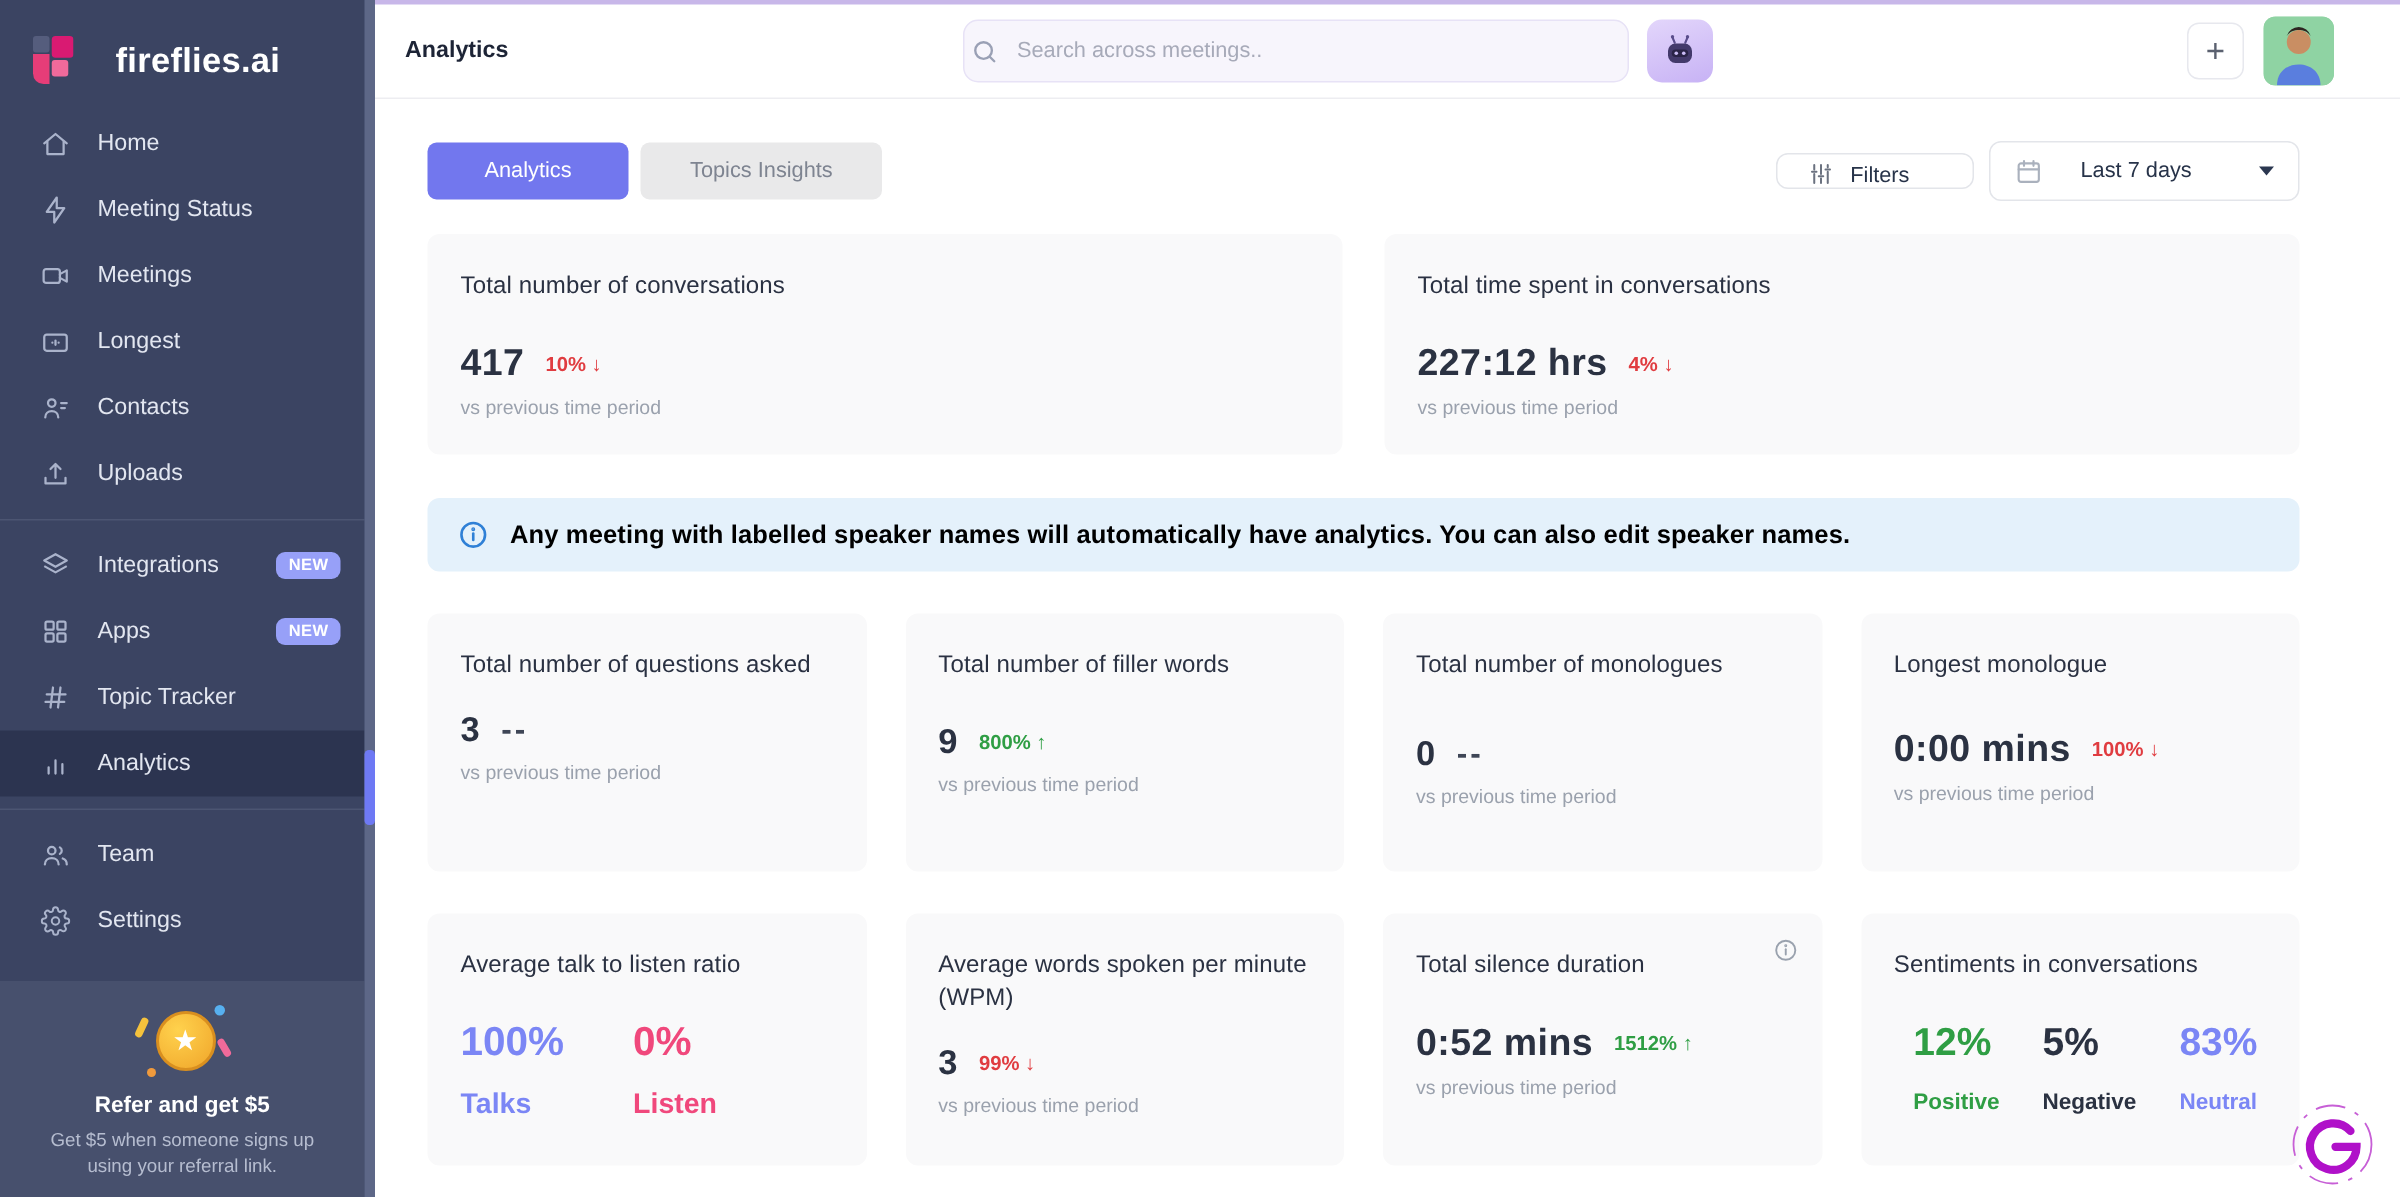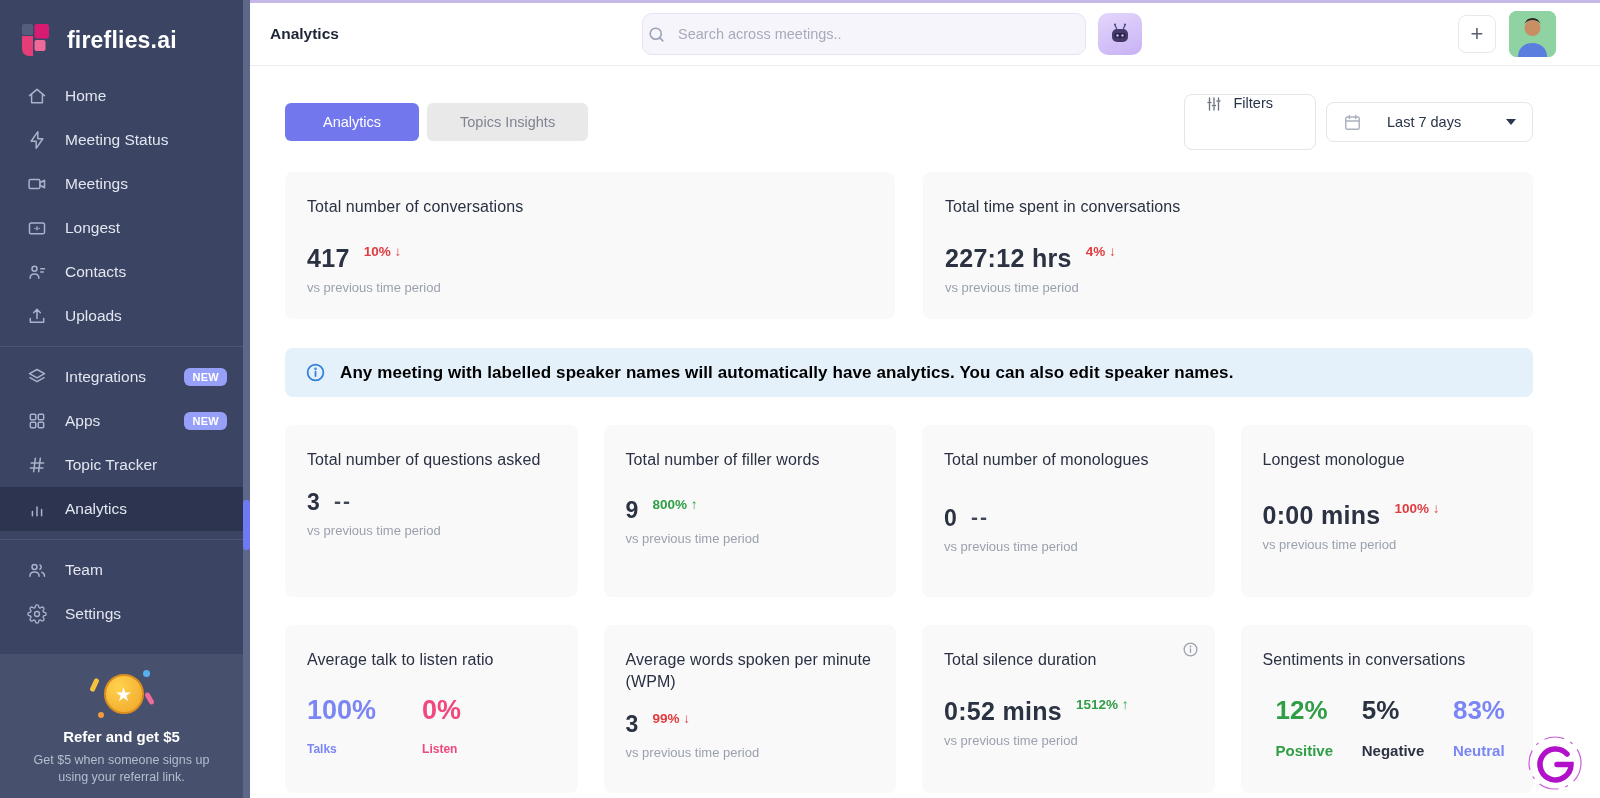--- a/index.html
+++ b/index.html
@@ -4,21 +4,21 @@
 <style>
   * { margin:0; padding:0; box-sizing:border-box; }
   html,body { width:1600px; height:798px; overflow:hidden; }
   body { font-family:"Liberation Sans", sans-serif; background:#fff; color:#2b3242; }
   .app { display:flex; width:1600px; height:798px; }
 
   
   .sidebar { position:relative; width:250px; height:798px; background:#3b4462; flex:none; display:flex; flex-direction:column; padding-right:7px; }
   .scroll-track { position:absolute; top:0; right:0; width:7px; height:798px; background:#5d6787; }
   .scroll-thumb { position:absolute; top:500px; right:0; width:7px; height:50px; background:#6e79f4; border-radius:3px; }
-  .logo-row { display:flex; align-items:center; gap:18px; padding:24px 0 18px 22px; }
+  .logo-row { display:flex; align-items:center; gap:28px; padding:24px 0 18px 22px; }
   .wordmark { color:#fff; font-size:23px; font-weight:700; letter-spacing:.2px; }
   .nav { display:flex; flex-direction:column; }
   .nav-item { display:flex; align-items:center; gap:18px; height:44px; padding:0 16px 0 26px; color:#e2e6f0; font-size:15.5px; cursor:pointer; }
   .nav-item .nicon { width:21px; height:21px; color:#aab3cb; flex:none; display:flex; align-items:center; justify-content:center; }
   .nav-item.active { background:#2c3450; }
   .divider { height:1px; background:#4c5572; margin:8px 0; }
   .badge-new { margin-left:auto; background:#97a0f8; color:#fff; font-size:11px; font-weight:700; padding:3px 8px; border-radius:6px; letter-spacing:.3px; }
   .referral { margin-top:auto; background:#47506d; text-align:center; padding:16px 18px 12px; }
   .coin-wrap { position:relative; width:60px; height:48px; margin:0 auto 10px; }
   .coin { position:absolute; left:12px; top:4px; width:40px; height:40px; border-radius:50%; background:radial-gradient(circle at 35% 30%, #ffd24d, #f0a52a); border:2px solid #d98f1f; display:flex; align-items:center; justify-content:center; color:#fff; font-size:19px; }
@@ -41,42 +41,42 @@
   .h-spacer { flex:1; }
   .plus-btn { width:38px; height:38px; border-radius:8px; background:#fff; border:1px solid #e7e8ee; color:#5b6170; font-size:22px; font-weight:400; display:flex; align-items:center; justify-content:center; cursor:pointer; line-height:1; }
   .avatar { margin-left:13px; width:47px; height:46px; border-radius:8px; overflow:hidden; background:#8fd3a3; cursor:pointer; flex:none; }
 
   .content { flex:1; padding:28px 67px 0 35px; position:relative; }
   .toolbar { display:flex; align-items:center; }
   .tab { height:38px; border-radius:6px; font-size:14.5px; display:flex; align-items:center; justify-content:center; cursor:pointer; }
   .tab.active { background:#7277ee; color:#fff; padding:0 38px; }
   .tab.inactive { background:#e9e9ea; color:#7e8491; padding:0 33px; margin-left:8px; }
   .toolbar-right { margin-left:auto; display:flex; align-items:center; gap:10px; }
-  .btn-filters { display:flex; align-items:flex-start; gap:11px; height:56px; padding:0 42px 0 20px; background:#fff; border:1px solid #e3e5ea; border-radius:8px; font-size:14.5px; color:#273349; cursor:pointer; }
+  .btn-filters { display:flex; align-items:flex-end; gap:11px; height:24px; padding:0 42px 0 20px; background:#fff; border:1px solid #e3e5ea; border-radius:8px; font-size:14.5px; color:#273349; cursor:pointer; }
   .btn-date { display:flex; align-items:center; gap:25px; height:40px; padding:0 16px; width:207px; background:#fff; border:1px solid #e3e5ea; border-radius:8px; font-size:14.5px; color:#273349; cursor:pointer; }
   .caret { width:0; height:0; border-left:5px solid transparent; border-right:5px solid transparent; border-top:6px solid #2b3750; margin-left:auto; }
 
   .grid-2 { display:grid; grid-template-columns:1fr 1fr; gap:28px; margin-top:22px; }
   .grid-4 { display:grid; grid-template-columns:repeat(4,1fr); gap:26px; margin-top:28px; }
   .card { background:#f9f9fa; border-radius:8px; padding:24px 22px; position:relative; }
   .card.h1 { min-height:143px; }
   .card.h2 { min-height:172px; }
   .card.h3 { min-height:168px; }
   .card-title { font-size:16px; color:#2a3142; font-weight:500; line-height:1.38; letter-spacing:.1px; }
-  .value-row { display:flex; align-items:flex-start; gap:14px; margin-top:26px; }
+  .value-row { display:flex; align-items:center; gap:14px; margin-top:26px; }
   .value-row.tight { margin-top:18px; }
   .v-num { font-size:25px; font-weight:700; color:#2b3242; letter-spacing:.3px; }
   .chg { font-size:13.5px; font-weight:700; }
   .chg.red { color:#e03c40; }
   .chg.green { color:#2f9e44; }
   .chg.dash { font-size:21px; font-weight:700; color:#3f4656; letter-spacing:2px; }
   .vs { font-size:13px; color:#9aa1ad; margin-top:7px; }
   .dual { display:flex; gap:46px; margin-top:24px; }
   .dual .col .val { font-size:27px; font-weight:700; }
-  .dual .col .lbl { font-size:12px; font-weight:600; margin-top:16px; }
+  .dual .col .lbl { font-size:19px; font-weight:600; margin-top:16px; }
   .c-purple { color:#7b86f5; }
   .c-pink { color:#f0487c; }
   .triple { display:flex; justify-content:space-between; margin-top:24px; padding-right:6px; }
   .triple .col .val { font-size:26px; font-weight:700; }
   .triple .col .lbl { font-size:15px; font-weight:600; margin-top:16px; }
   .c-green { color:#2f9e44;margin-left:13px; }
   .c-dark { color:#2b3242; }
   .info-corner { position:absolute; top:16px; right:16px; color:#9aa2ae; }
 
   .banner { display:flex; align-items:center; gap:14px; background:#e4f1fb; border-radius:8px; padding:14px 20px; margin-top:29px; }

